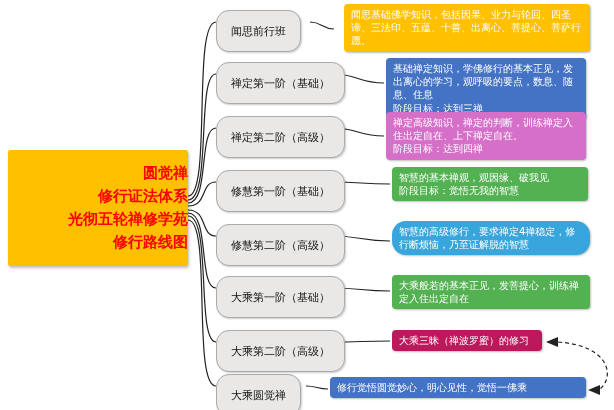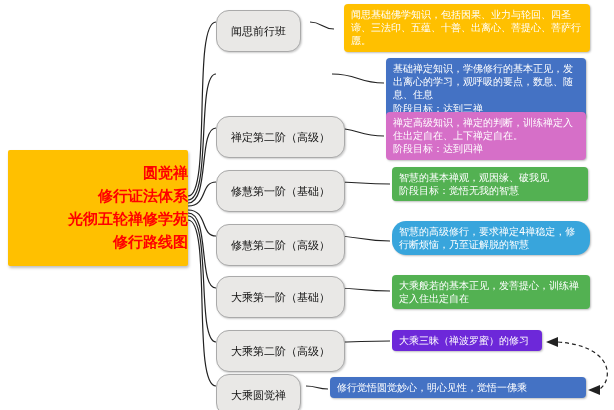--- a/index.html
+++ b/index.html
@@ -61,20 +61,21 @@
   </svg>
 
   <div class="center-node" style="background: rgb(255, 192, 0);">
     <div>圆觉禅</div>
     <div>修行证法体系</div>
     <div>光彻五轮禅修学苑</div>
     <div>修行路线图</div>
   </div>
 
   <div class="pill" style="top:10px;">闻思前行班</div>
+  <div class="pill" style="top:62px;">禅定第一阶（基础）</div>
   <div class="pill" style="top:116px;">禅定第二阶（高级）</div>
   <div class="pill" style="top:170px;">修慧第一阶（基础）</div>
   <div class="pill" style="top:224px;">修慧第二阶（高级）</div>
   <div class="pill" style="top:276px;">大乘第一阶（基础）</div>
   <div class="pill" style="top:330px;">大乘第二阶（高级）</div>
   <div class="pill" style="top:374px;">大乘圆觉禅</div>
 
   <div class="detail-box" style="left: 336px; top: 4px; width: 246px; background: rgb(255, 192, 0); margin-left: 8px;">
     <span>闻思基础佛学知识，包括因果、业力与轮回、四圣谛、三法印、五蕴、十善、出离心、菩提心、菩萨行愿。</span>
     <div class="goal-line"></div>
@@ -98,21 +99,21 @@
   <div class="detail-box" style="left: 392px; top: 221px; width: 198px; background: rgb(56, 165, 220); border-radius: 14px;">
     <span>智慧的高级修行，要求禅定4禅稳定，修行断烦恼，乃至证解脱的智慧</span>
     <div class="goal-line"></div>
   </div>
 
   <div class="detail-box" style="left: 392px; top: 275px; width: 198px; background: rgb(83, 177, 82);">
     <span>大乘般若的基本正见，发菩提心，训练禅定入住出定自在</span>
     <div class="goal-line"></div>
   </div>
 
-  <div class="detail-box" style="left: 392px; top: 330px; width: 150px; background: #6d28d9;">
+  <div class="detail-box" style="left: 392px; top: 330px; width: 150px; background: #be185d;">
     <span>大乘三昧（禅波罗蜜）的修习</span>
     <div class="goal-line"></div>
   </div>
 
   <div class="detail-box" style="left: 330px; top: 377px; width: 256px; background: rgb(68, 114, 196);">
     <span>修行觉悟圆觉妙心，明心见性，觉悟一佛乘</span>
     <div class="goal-line"></div>
   </div>
 
 </div>

